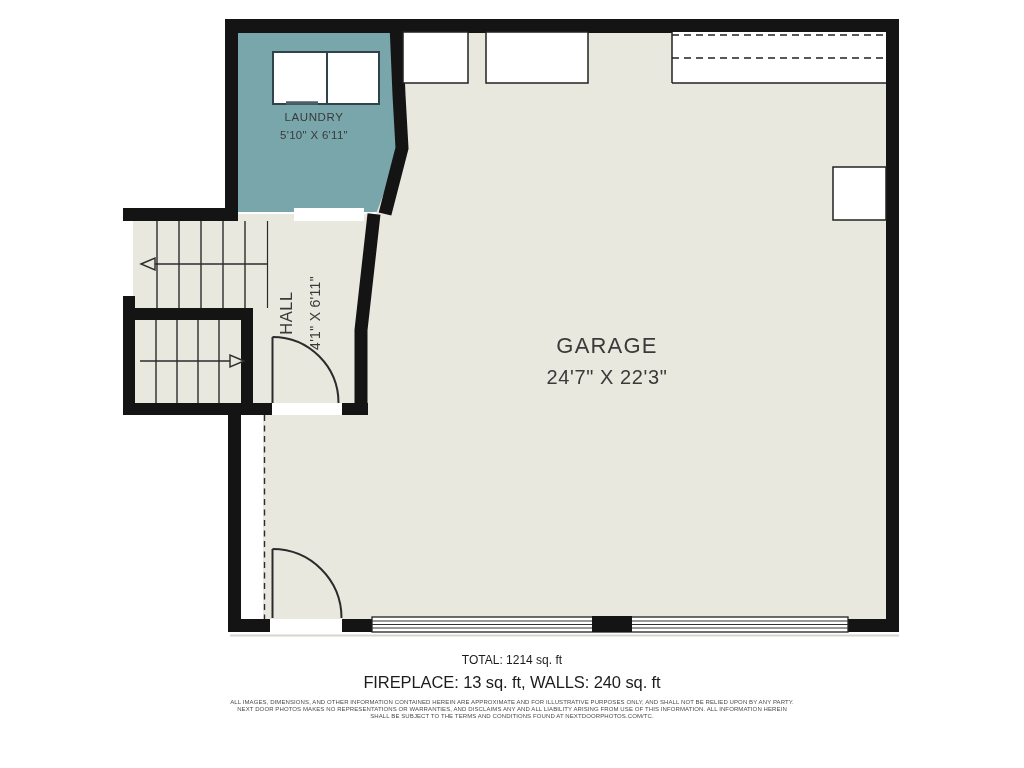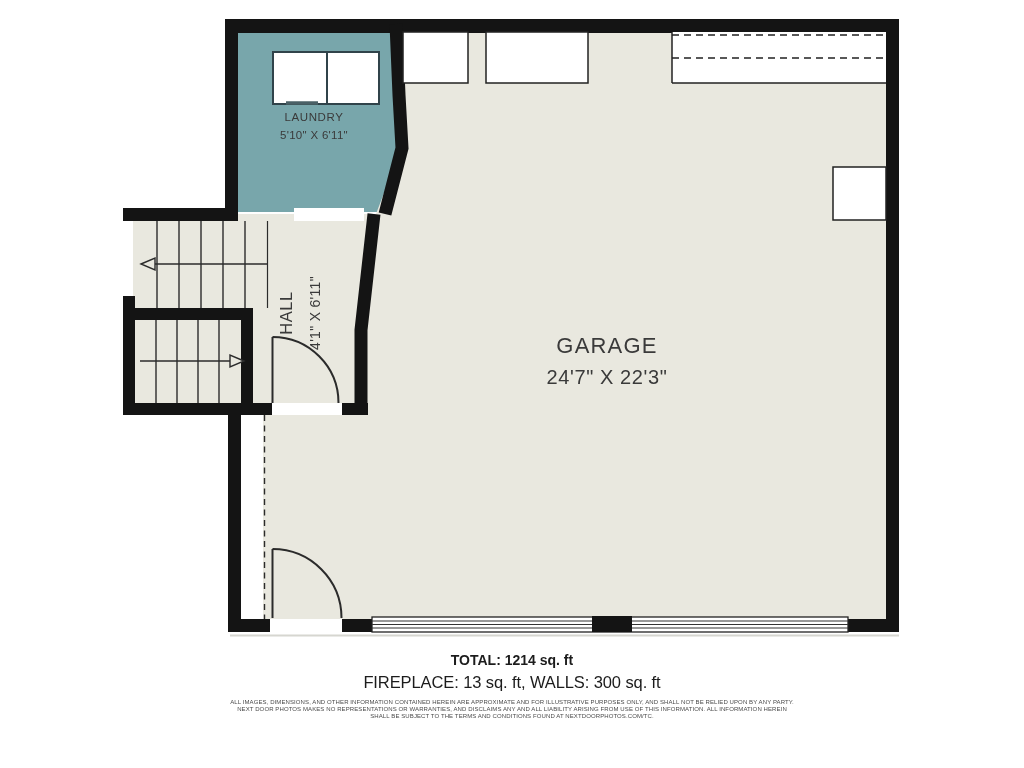--- a/index.html
+++ b/index.html
@@ -2,21 +2,21 @@
 <html><head>
 <meta charset="utf-8">
 <style>
   html,body{margin:0;padding:0;background:#ffffff;}
   body{width:1024px;height:768px;position:relative;overflow:hidden;
        font-family:"Liberation Sans","DejaVu Sans",sans-serif;color:#1c1c1c;}
   .stage{position:absolute;inset:0;}
   svg{position:absolute;left:0;top:0;}
   .plan-label{font-family:"Liberation Sans","DejaVu Sans",sans-serif;fill:#3a3a3a;}
   .summary{position:absolute;left:0;top:649px;width:1024px;text-align:center;}
-  .summary .total{font-size:14px;font-weight:bold;line-height:23px;letter-spacing:0;}
+  .summary .total{font-size:12px;font-weight:normal;line-height:23px;letter-spacing:0;}
   .summary .line{font-size:16.5px;line-height:21.5px;letter-spacing:-0.1px;}
   .disclaimer{margin-top:5px;font-size:6px;line-height:7px;color:#4a4a4a;letter-spacing:0.1px;}
 </style>
 </head>
 <body>
 
 <div class="stage">
 
   <svg width="1024" height="768" viewBox="0 0 1024 768">
 
@@ -120,21 +120,21 @@
       <text class="plan-label" x="288" y="313" font-size="16.5" letter-spacing="0.5" text-anchor="middle" dominant-baseline="middle" transform="rotate(-90 288 313)">HALL</text>
       <text class="plan-label" x="316" y="313" font-size="14" letter-spacing="0.3" text-anchor="middle" dominant-baseline="middle" transform="rotate(-90 316 313)">4'1" X 6'11"</text>
 
       <text class="plan-label" x="607" y="353" font-size="22" letter-spacing="1.2" text-anchor="middle">GARAGE</text>
       <text class="plan-label" x="607" y="384" font-size="20" letter-spacing="0.6" text-anchor="middle">24'7" X 22'3"</text>
     </g>
   </svg>
 
   <div class="summary">
     <div class="total">TOTAL: 1214 sq. ft</div>
-    <div class="line">FIREPLACE: 13 sq. ft, WALLS: 300 sq. ft</div>
+    <div class="line">FIREPLACE: 13 sq. ft, WALLS: 240 sq. ft</div>
     <div class="disclaimer">
       <div>ALL IMAGES, DIMENSIONS, AND OTHER INFORMATION CONTAINED HEREIN ARE APPROXIMATE AND FOR ILLUSTRATIVE PURPOSES ONLY, AND SHALL NOT BE RELIED UPON BY ANY PARTY.</div>
       <div>NEXT DOOR PHOTOS MAKES NO REPRESENTATIONS OR WARRANTIES, AND DISCLAIMS ANY AND ALL LIABILITY ARISING FROM USE OF THIS INFORMATION. ALL INFORMATION HEREIN</div>
       <div>SHALL BE SUBJECT TO THE TERMS AND CONDITIONS FOUND AT NEXTDOORPHOTOS.COM/TC.</div>
     </div>
   </div>
 
 </div>
 
 </body></html>

